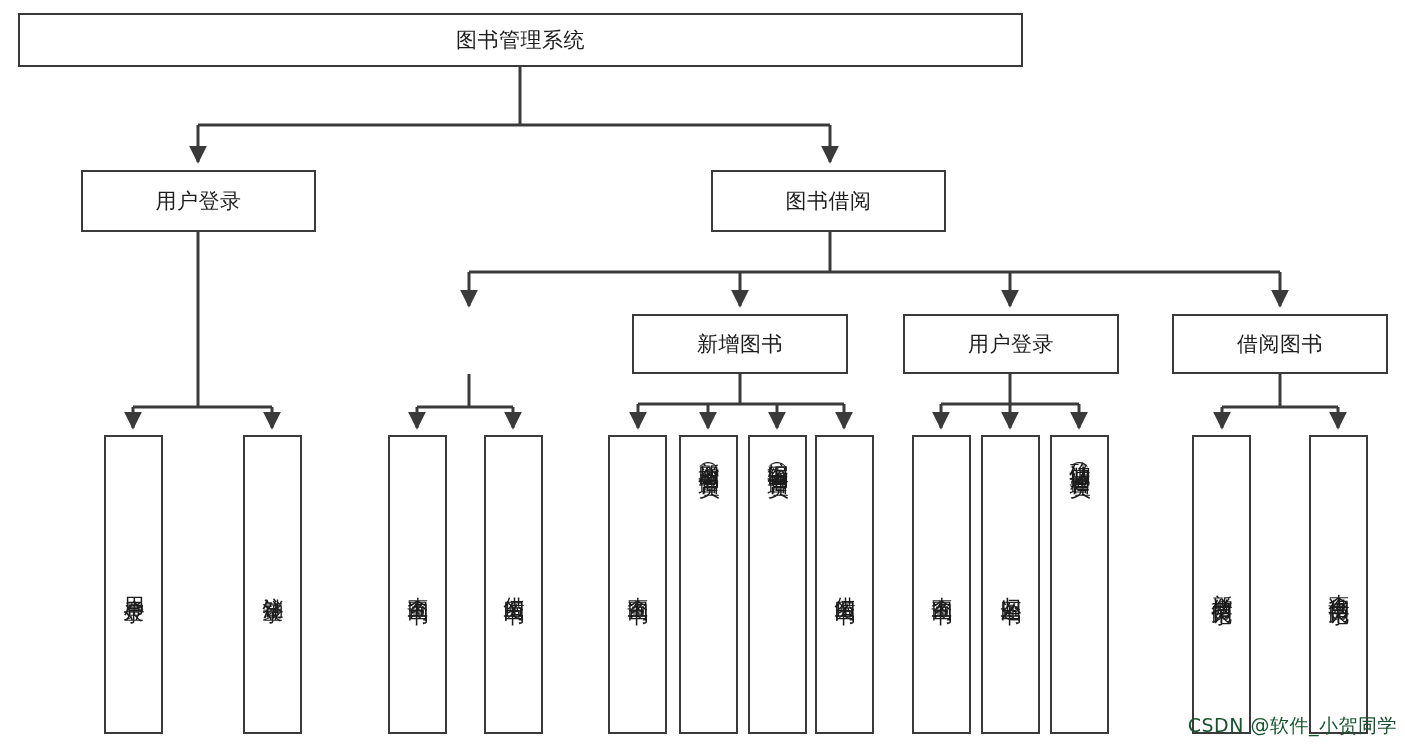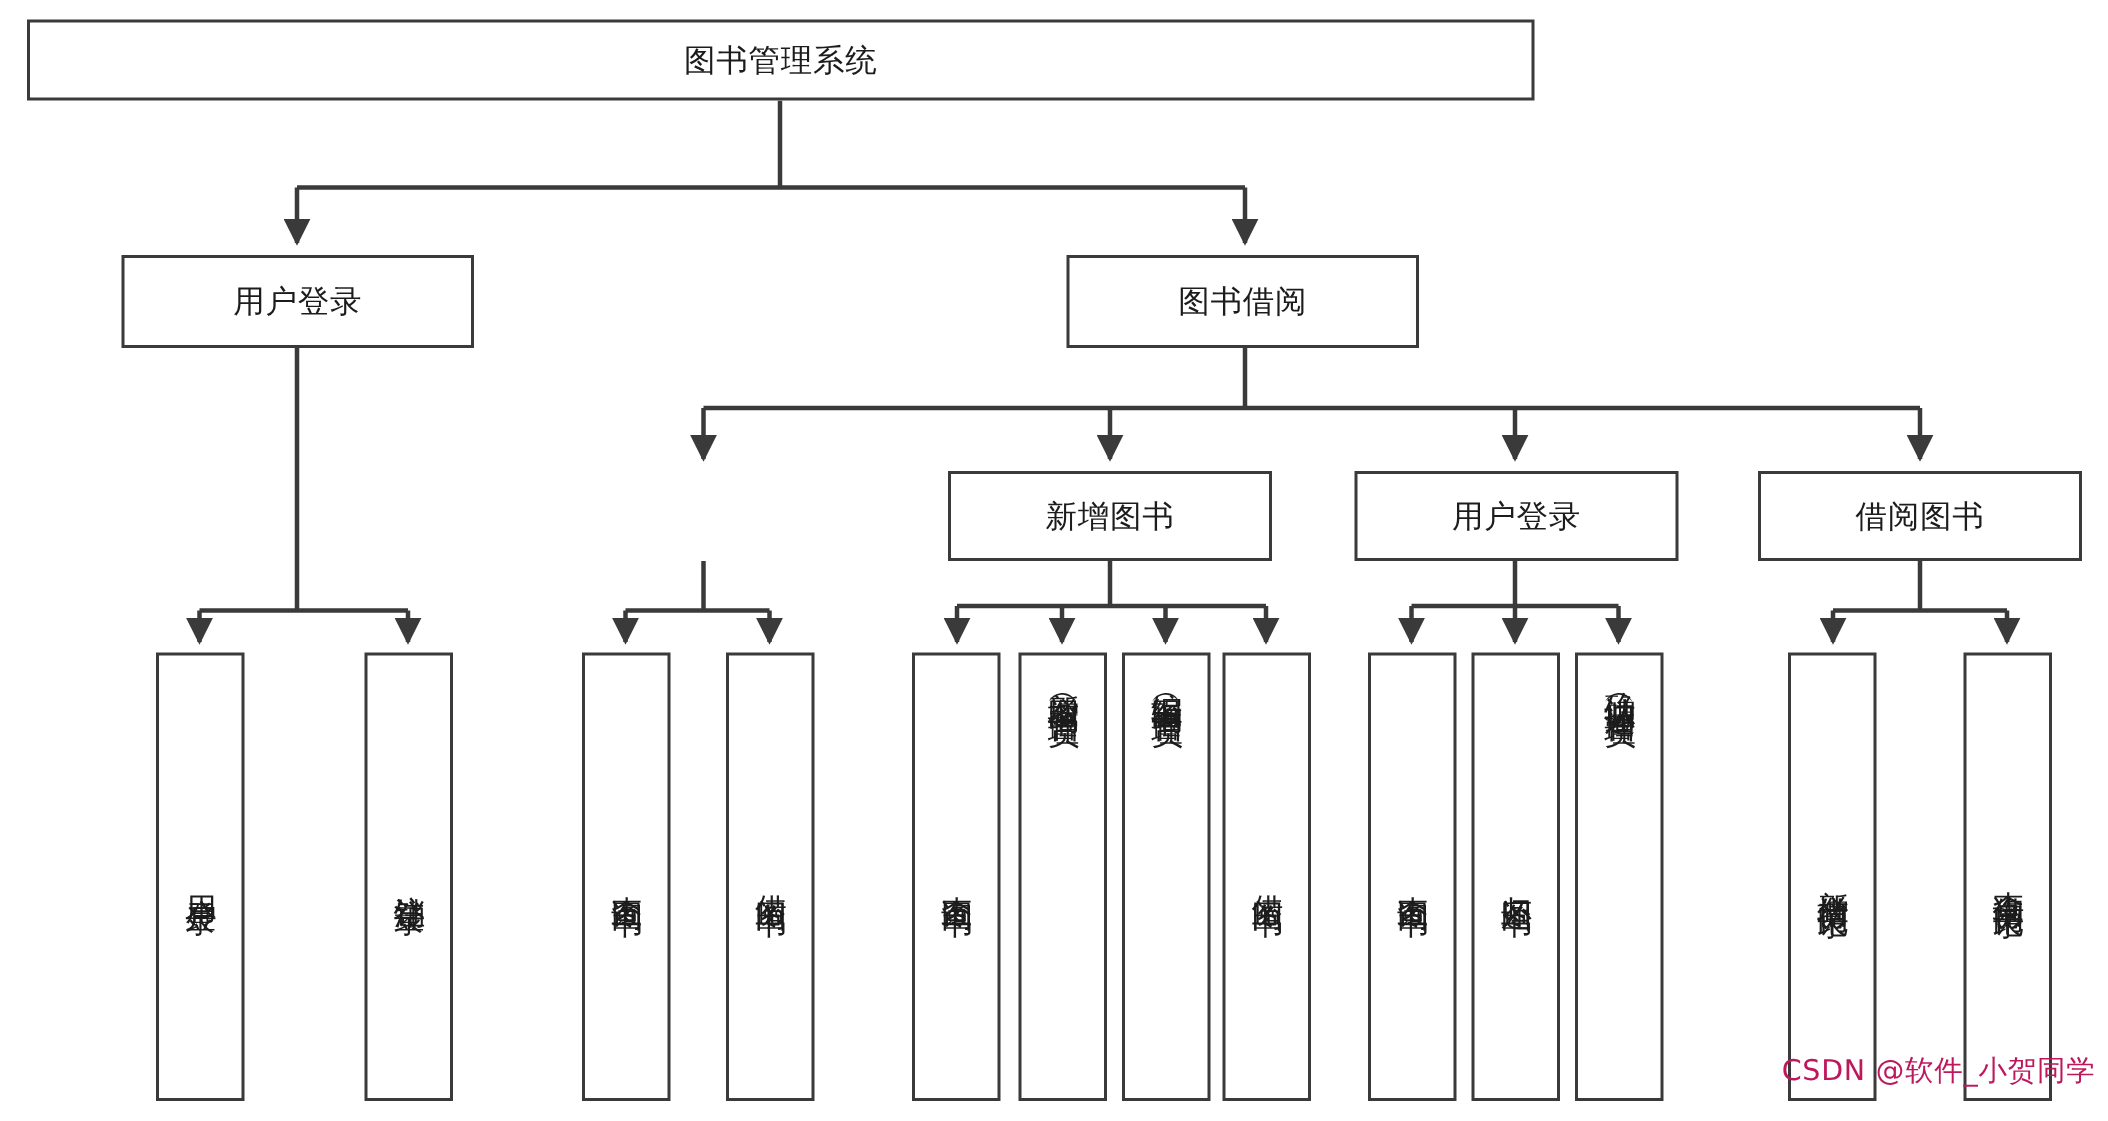--- a/index.html
+++ b/index.html
@@ -58,23 +58,23 @@
     line-height:1;
     color:#1c1c1c;
     display:block;
   }
   .leaf.v-center{align-items:center;}
   .leaf.v-top{align-items:flex-start;}
   .leaf.v-top .vlbl{padding-top:8px;}
   .watermark{
     position:absolute;
     right:8px;
-    bottom:20px;
+    bottom:8px;
     font-size:19px;
-    color:#be185d;
+    color:#14532d;
     letter-spacing:0.5px;
     z-index:5;
     white-space:nowrap;
     font-family:"DejaVu Sans","Liberation Sans",sans-serif;
   }
 </style>
 </head>
 <body>
 
 <div id="canvas">

